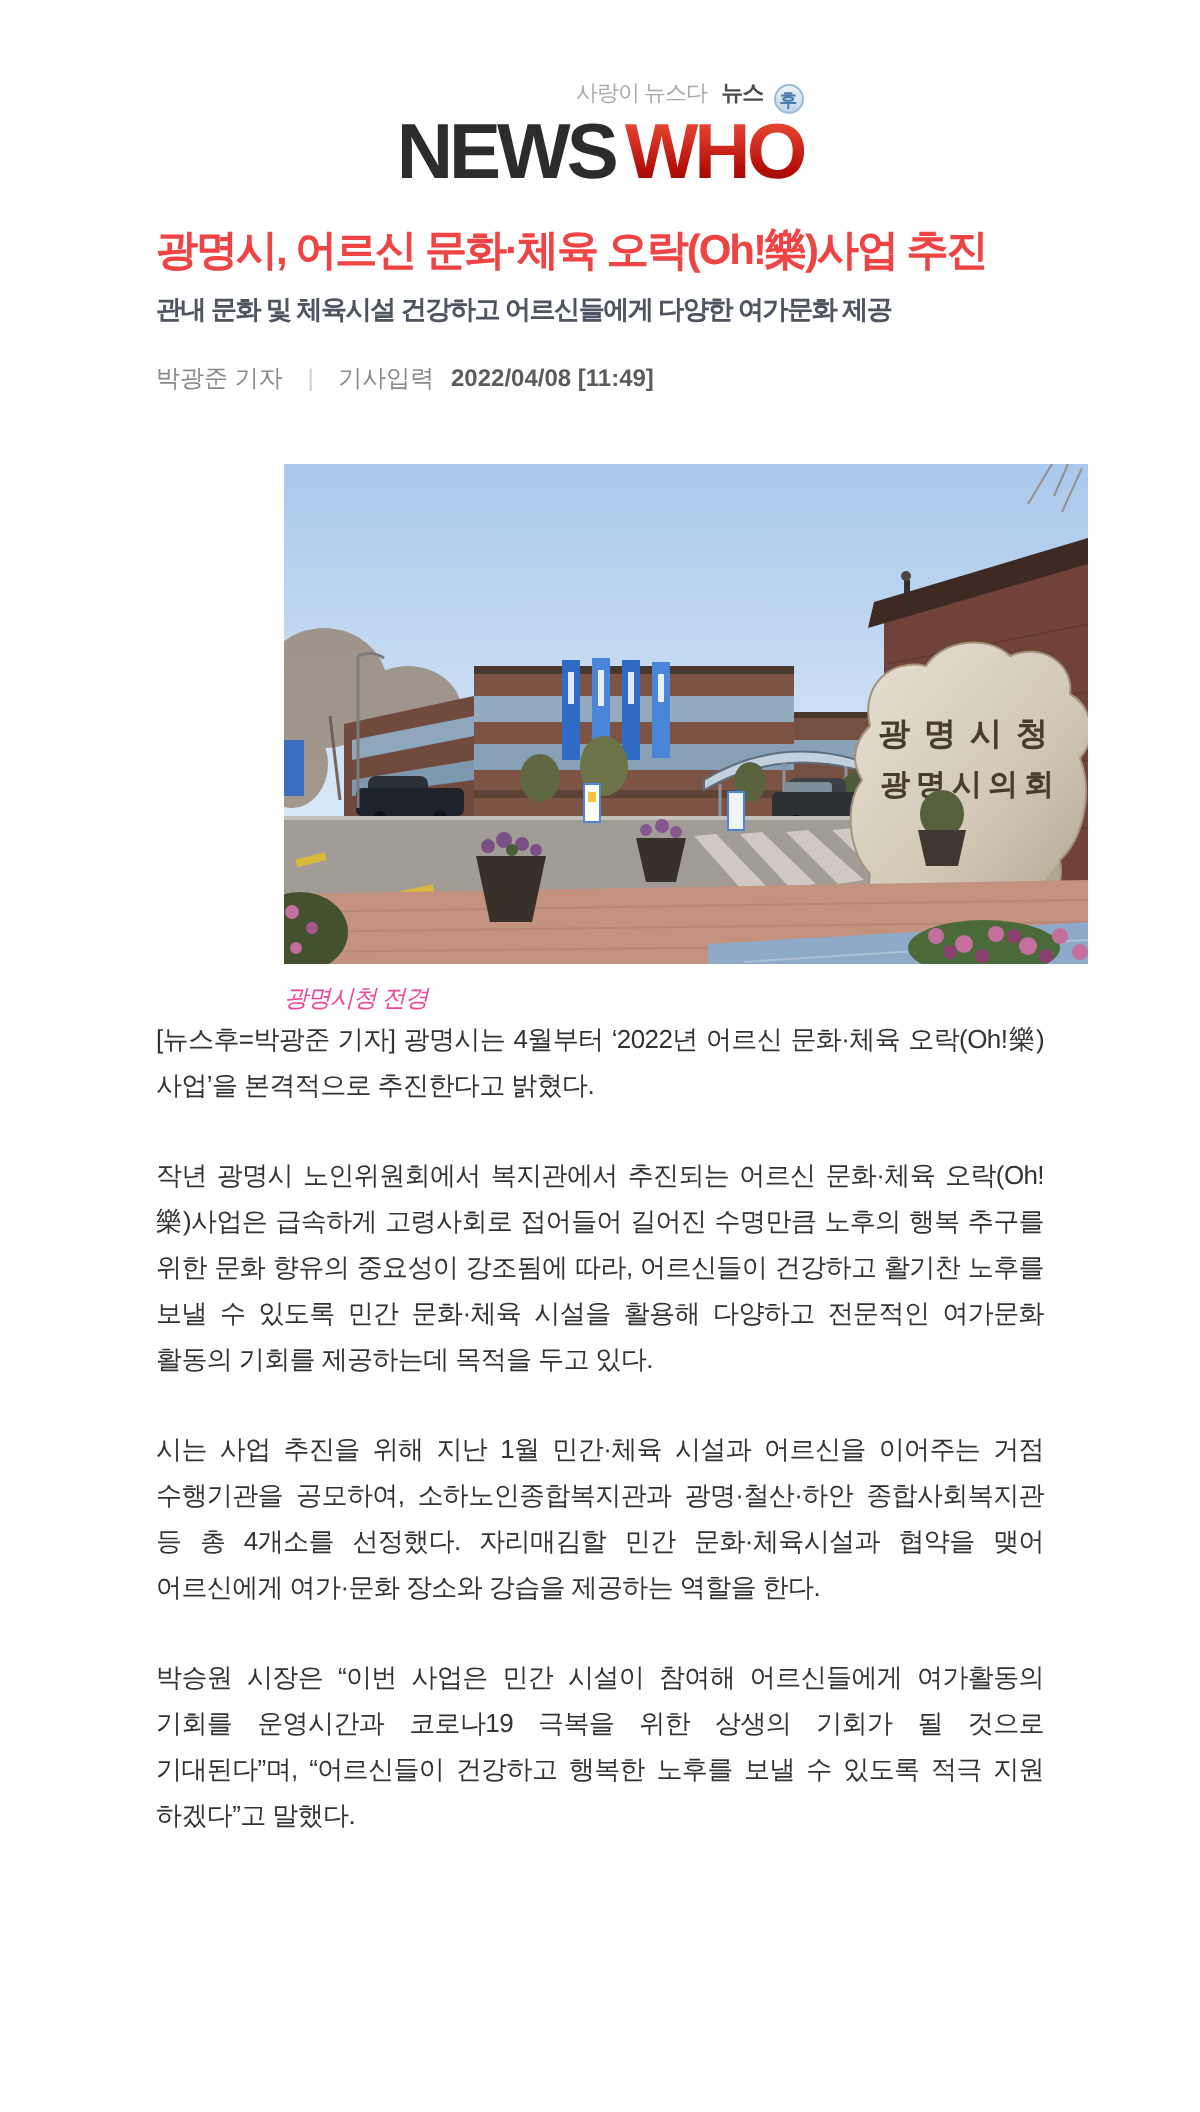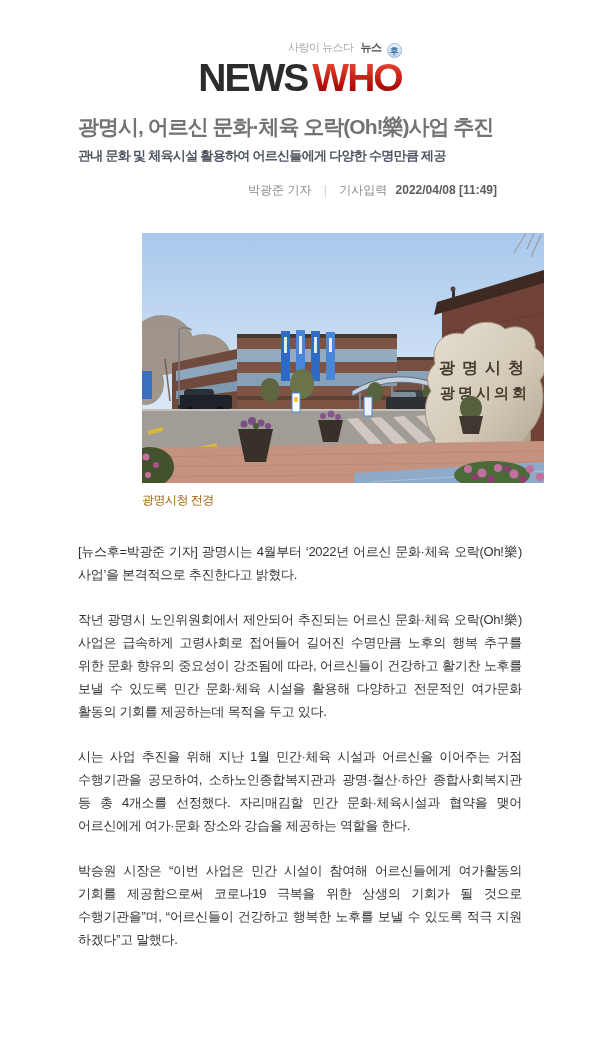--- a/index.html
+++ b/index.html
@@ -27,31 +27,31 @@
     border: 1px solid #9cb9d6;
   }
   .logo-row { font-size: 39px; font-weight: bold; letter-spacing: -2px; line-height: 40px; white-space: nowrap; text-align: center; }
   .logo-news { color: #2c2c2c; }
   .logo-who  { color: #cd100b; margin-left: 5px;
     background: linear-gradient(180deg, #ec4b36 10%, #b20d08 70%, #8f0a06 100%);
     -webkit-background-clip: text; background-clip: text; -webkit-text-fill-color: transparent; }
   
   .article { padding: 0 28px; }
   .headline { margin-top: 15px; font-size: 21px; line-height: 27px; letter-spacing: -1px;
-              color: #737373; font-weight: bold; }
+              color: #ef4444; font-weight: bold; }
   .subhead  { margin-top: 7px; font-size: 13px; letter-spacing: -0.7px; color: #4e5560; font-weight: bold; }
-  .byline { margin-top: 17px; padding-right: 25px; text-align: right; font-size: 12px; color: #8a8a8a; }
+  .byline { margin-top: 17px; padding-right: 25px; text-align: left; font-size: 12px; color: #8a8a8a; }
   .byline .sep  { color: #cccccc; margin: 0 9px; }
   .byline .date { color: #5c5c5c; font-weight: bold; margin-left: 5px; }
   
   .figure { margin: 34px 0 0 64px; width: 402px; }
   .figure svg { display: block; width: 402px; height: 250px; }
-  .caption { margin-top: 9px; font-size: 12px; letter-spacing: -0.5px; color: #a16207; }
+  .caption { margin-top: 9px; font-size: 12px; letter-spacing: -0.5px; color: #ec4899; font-style: italic; }
   
-  .body-text { margin-top: 31px; }
+  .body-text { }
   .body-text p {
     margin-bottom: 22px;
     font-size: 13px; line-height: 23px; letter-spacing: -0.3px;
     color: #333333; text-align: justify; word-break: keep-all;
   }
 </style>
 </head>
 <body>
 
 <div class="page">
@@ -64,21 +64,21 @@
         <span class="badge">후</span>
       </div>
       <div class="logo-row">
         <span class="logo-news">NEWS</span><span class="logo-who">WHO</span>
       </div>
     </div>
   </div>
 
   <div class="article">
     <h1 class="headline">광명시, 어르신 문화·체육 오락(Oh!樂)사업 추진</h1>
-    <div class="subhead">관내 문화 및 체육시설 활용하여 어르신들에게 다양한 수명만큼 제공</div>
+    <div class="subhead">관내 문화 및 체육시설 건강하고 어르신들에게 다양한 여가문화 제공</div>
 
     <div class="byline">
       <span>박광준 기자</span>
       <span class="sep">|</span>
       <span>기사입력</span>
       <span class="date">2022/04/08 [11:49]</span>
     </div>
 
     <figure class="figure">
       <svg viewBox="0 0 402 250" aria-hidden="true">
@@ -287,19 +287,19 @@
           <circle cx="4" cy="224" r="3.5" fill="#c4709e"></circle>
           <circle cx="14" cy="232" r="3" fill="#a8548a"></circle>
           <circle cx="6" cy="242" r="3" fill="#c4709e"></circle>
         </g>
       </svg>
       <figcaption class="caption">광명시청 전경</figcaption>
     </figure>
 
     <div class="body-text">
       <p>[뉴스후=박광준 기자] 광명시는 4월부터 ‘2022년 어르신 문화·체육 오락(Oh!樂)사업’을 본격적으로 추진한다고 밝혔다.</p>
-      <p>작년 광명시 노인위원회에서 제안되어 추진되는 어르신 문화·체육 오락(Oh!樂)사업은 급속하게 고령사회로 접어들어 길어진 수명만큼 노후의 행복 추구를 위한 문화 향유의 중요성이 강조됨에 따라, 어르신들이 건강하고 활기찬 노후를 보낼 수 있도록 민간 문화·체육 시설을 활용해 다양하고 전문적인 여가문화 활동의 기회를 제공하는데 목적을 두고 있다.</p>
+      <p>작년 광명시 노인위원회에서 복지관에서 추진되는 어르신 문화·체육 오락(Oh!樂)사업은 급속하게 고령사회로 접어들어 길어진 수명만큼 노후의 행복 추구를 위한 문화 향유의 중요성이 강조됨에 따라, 어르신들이 건강하고 활기찬 노후를 보낼 수 있도록 민간 문화·체육 시설을 활용해 다양하고 전문적인 여가문화 활동의 기회를 제공하는데 목적을 두고 있다.</p>
       <p>시는 사업 추진을 위해 지난 1월 민간·체육 시설과 어르신을 이어주는 거점 수행기관을 공모하여, 소하노인종합복지관과 광명·철산·하안 종합사회복지관 등 총 4개소를 선정했다. 자리매김할 민간 문화·체육시설과 협약을 맺어 어르신에게 여가·문화 장소와 강습을 제공하는 역할을 한다.</p>
-      <p>박승원 시장은 “이번 사업은 민간 시설이 참여해 어르신들에게 여가활동의 기회를 제공함으로써 코로나19 극복을 위한 상생의 기회가 될 것으로 수행기관을”며, “어르신들이 건강하고 행복한 노후를 보낼 수 있도록 적극 지원 하겠다”고 말했다.</p>
+      <p>박승원 시장은 “이번 사업은 민간 시설이 참여해 어르신들에게 여가활동의 기회를 운영시간과 코로나19 극복을 위한 상생의 기회가 될 것으로 기대된다”며, “어르신들이 건강하고 행복한 노후를 보낼 수 있도록 적극 지원 하겠다”고 말했다.</p>
     </div>
   </div>
 
 </div>
 
 </body></html>

